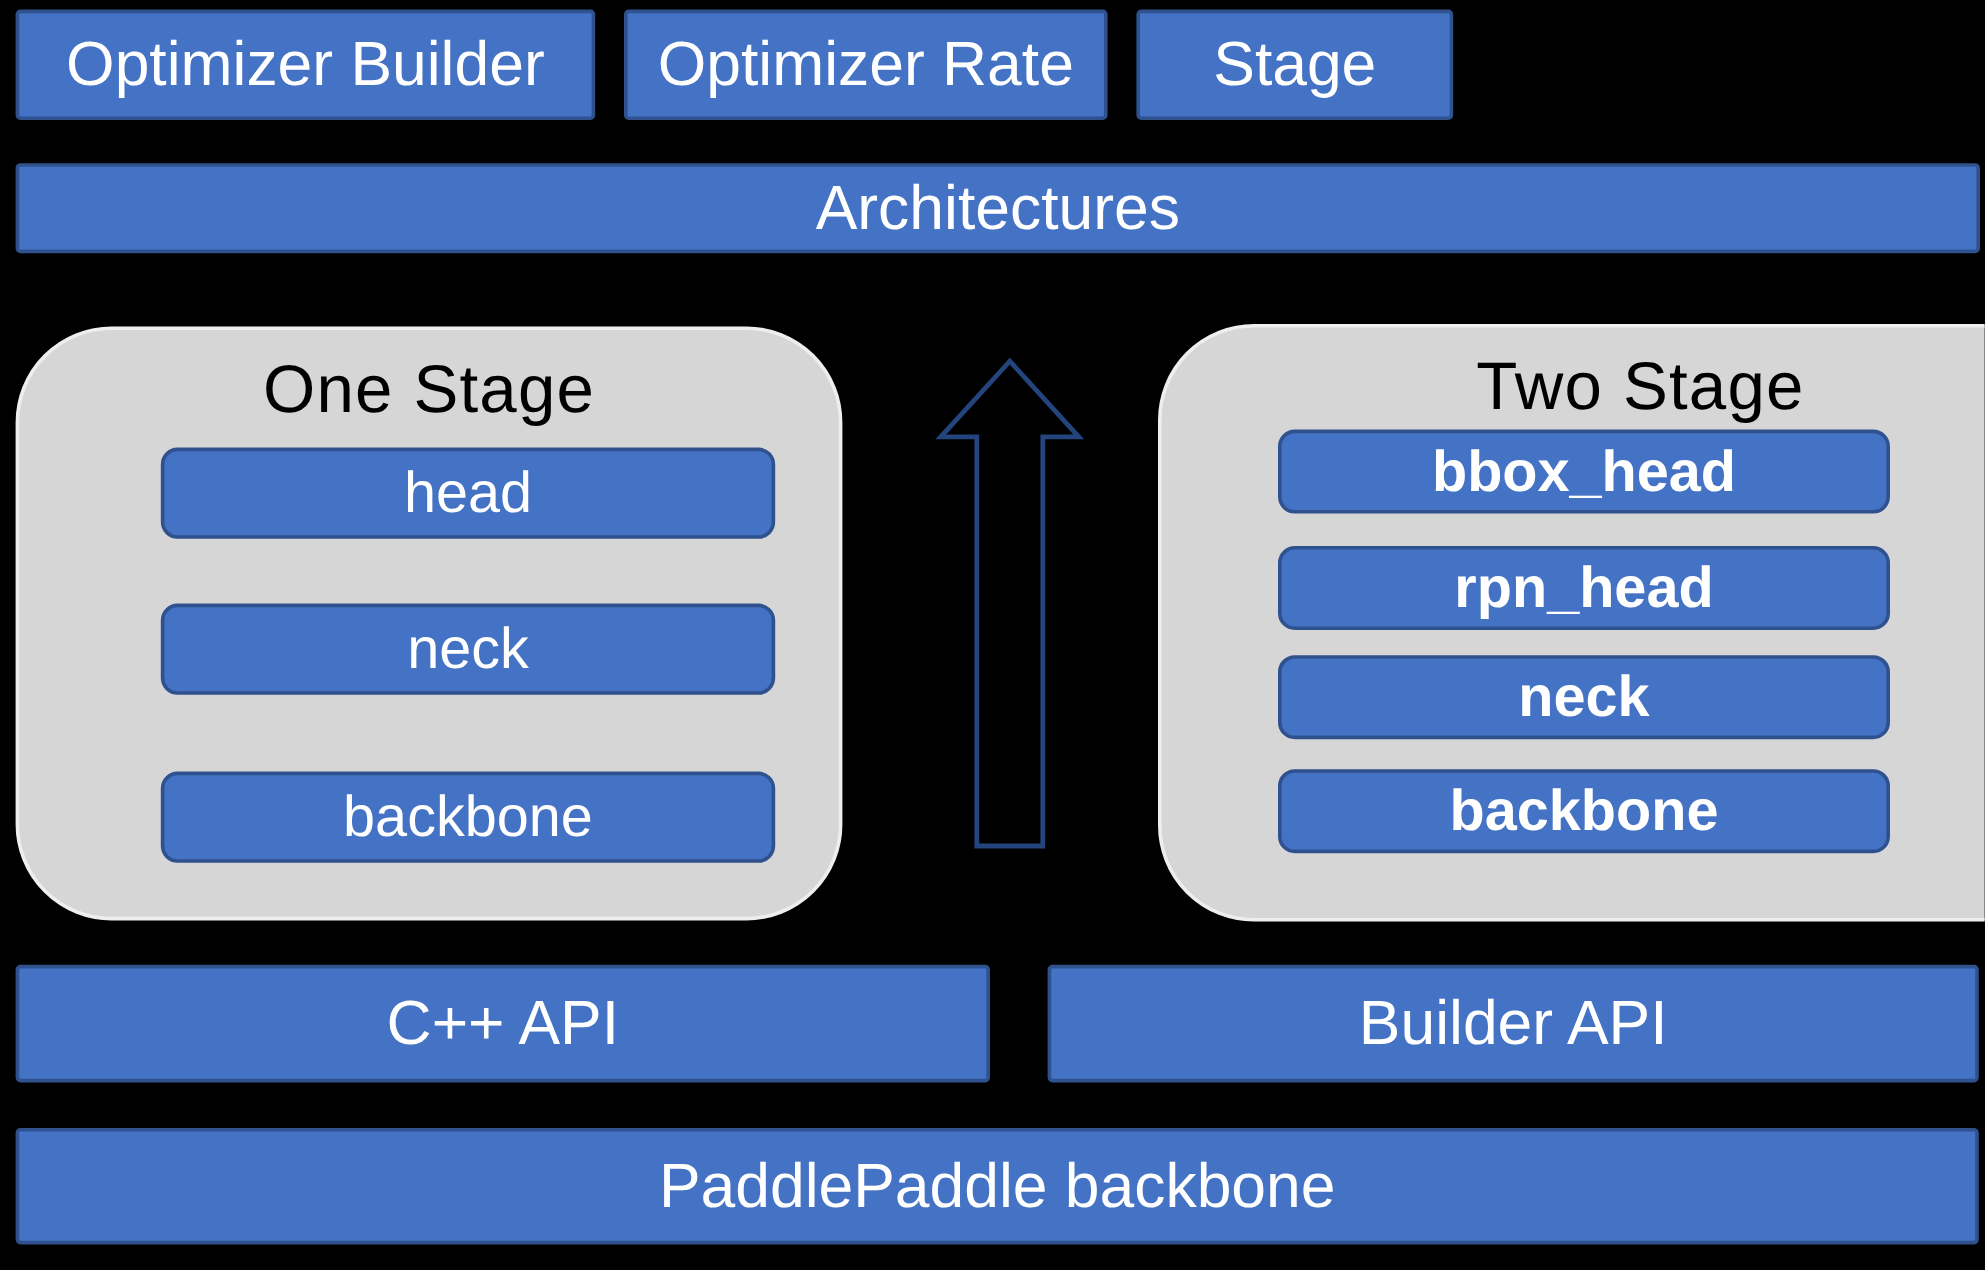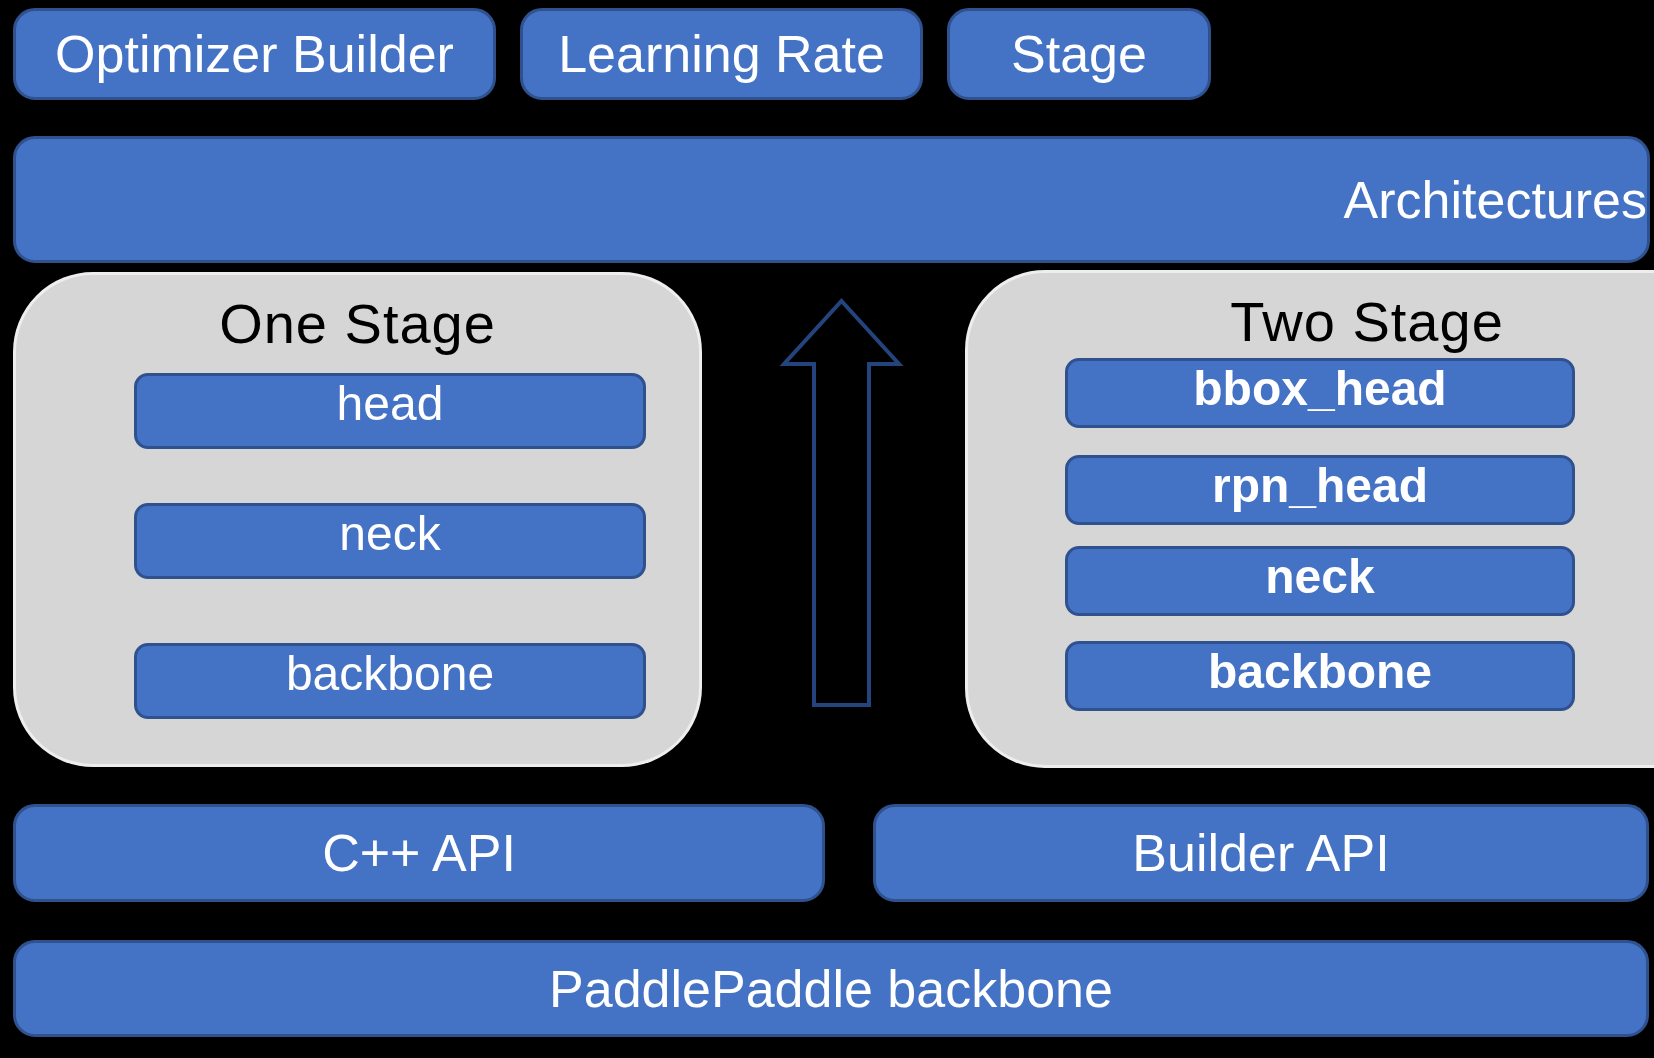--- a/index.html
+++ b/index.html
@@ -12,21 +12,21 @@
     width: 1654px;
     height: 1058px;
     background: #000000;
     font-family: "Liberation Sans", sans-serif;
     overflow: hidden;
   }
   .bluebox {
     position: absolute;
     background: #4472C4;
     border: 3px solid #2F528F;
-    border-radius: 22px;
+    border-radius: 4px;
     color: #FFFFFF;
     display: flex;
     align-items: center;
     justify-content: center;
     font-size: 52px;
     box-sizing: border-box;
     white-space: nowrap;
   }
   .panel {
     position: absolute;
@@ -46,32 +46,33 @@
     color: #000000;
     letter-spacing: 1px;
   }
   .bar {
     position: absolute;
     background: #4472C4;
     border: 3px solid #2F528F;
     border-radius: 14px;
     color: #FFFFFF;
     display: flex;
+    align-items: center;
     justify-content: center;
     font-size: 48px;
     box-sizing: border-box;
     white-space: nowrap;
   }
   
   #box-optimizer   { left: 13px;   top: 8px; width: 483px; height: 92px; }
   #box-lr         { left: 520px;  top: 8px; width: 403px; height: 92px; }
   #box-loss       { left: 947px;  top: 8px; width: 264px; height: 92px; }
   #box-postproc   { left: 1244px; top: 8px; width: 399px; height: 92px; }
   
-  #box-arch       { left: 13px; top: 136px; width: 1637px; height: 127px; justify-content: flex-end; }
+  #box-arch       { left: 13px; top: 136px; width: 1637px; height: 75px; }
   
   #panel-one      { left: 13px; top: 272px; width: 689px; height: 495px; }
   #panel-one .bar { left: 118px; width: 512px; height: 76px; }
   #bar-head       { top: 98px; }
   #bar-neck-one   { top: 228px; }
   #bar-backbone-one { top: 368px; }
   
   #panel-two      { left: 965px; top: 270px; width: 804px; height: 498px; }
   #panel-two .bar { left: 97px; width: 510px; height: 70px; font-weight: bold; }
   #bar-bbox       { top: 85px; }
@@ -94,21 +95,21 @@
 </style>
 </head>
 <body>
 
 <div id="stage">
 
   <div class="bluebox" id="box-optimizer">
     <span>Optimizer Builder</span>
   </div>
   <div class="bluebox" id="box-lr">
-    <span>Learning Rate</span>
+    <span>Optimizer Rate</span>
   </div>
   <div class="bluebox" id="box-loss">
     <span>Stage</span>
   </div>
 
   <div class="bluebox" id="box-arch">
     <span>Architectures</span>
   </div>
 
   <div class="panel" id="panel-one">

